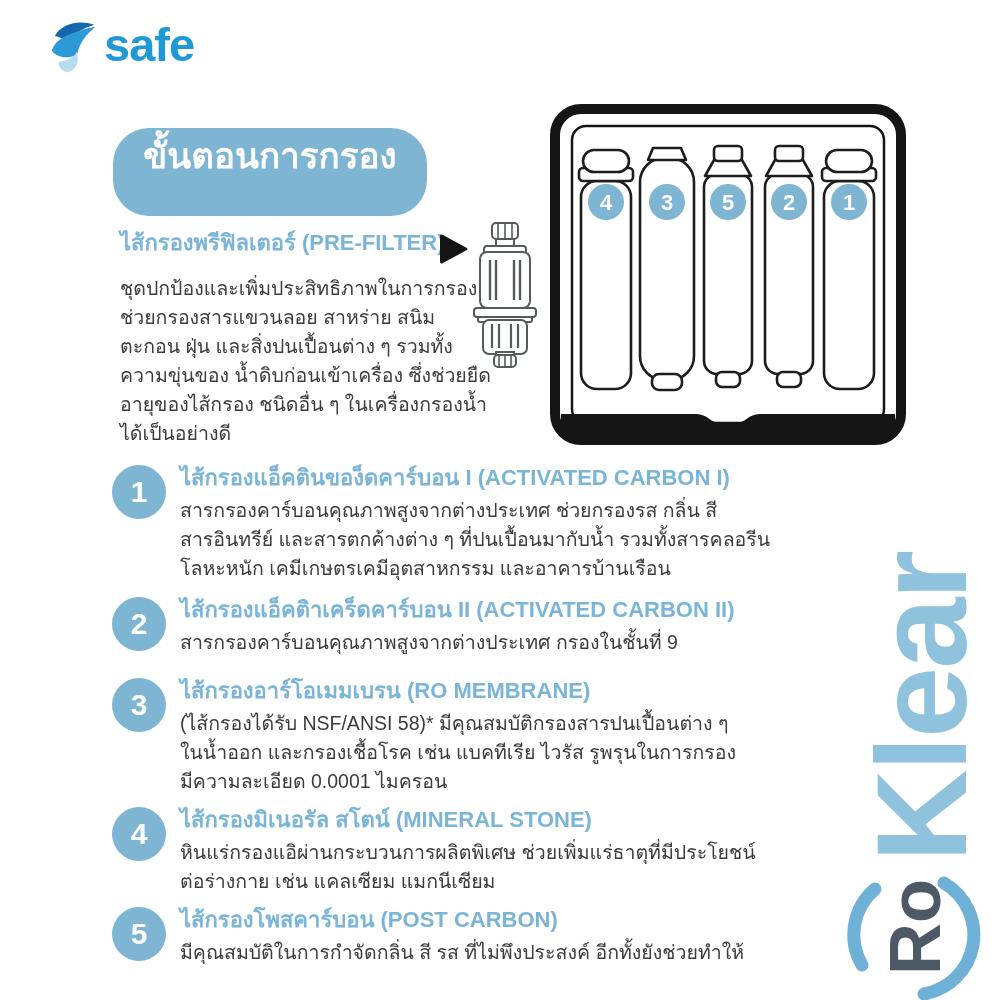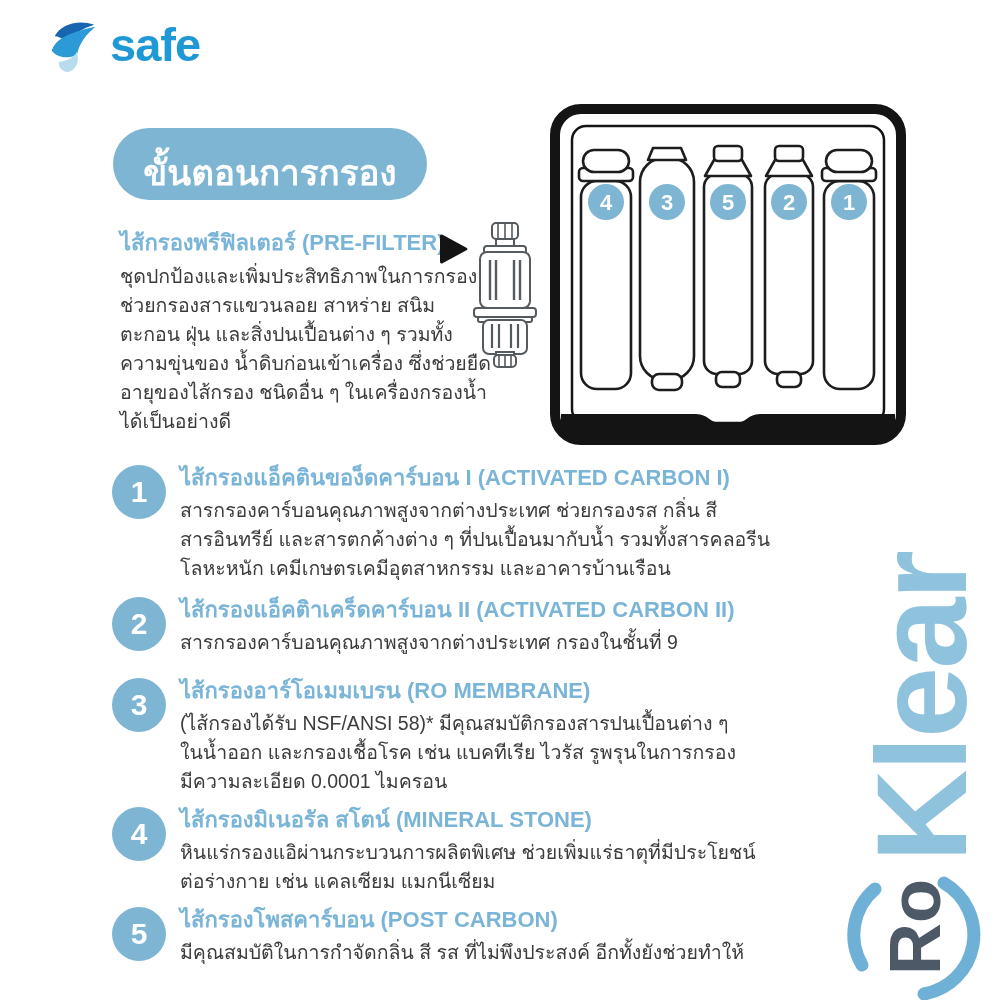--- a/index.html
+++ b/index.html
@@ -3,36 +3,36 @@
 <meta charset="utf-8">
 <style>
   html,body{margin:0;padding:0;}
   body{
     width:1000px;height:1000px;position:relative;background:#ffffff;overflow:hidden;
     font-family:"Liberation Sans","DejaVu Sans",sans-serif;
   }
   .abs{position:absolute;}
 
   
-  .logo{left:48px;top:16px;display:flex;align-items:center;gap:8px;}
+  .logo{left:48px;top:16px;display:flex;align-items:center;gap:2px;}
   .logo-text{font-size:47px;font-weight:bold;color:#1f98d6;letter-spacing:-1px;line-height:58px;}
 
   
   .header-pill{
-    left:113px;top:128px;width:314px;height:72px;background:#7db5d3;border-radius:36px;
-    display:flex;align-items:flex-end;justify-content:center;
+    left:113px;top:128px;width:314px;height:88px;background:#7db5d3;border-radius:36px;
+    display:flex;align-items:flex-start;justify-content:center;
   }
   .header-pill span{color:#ffffff;font-size:35px;font-weight:bold;}
 
   
   .prefilter{left:120px;top:228px;width:380px;}
   .section-title{color:#7ab5d8;font-size:22px;font-weight:bold;line-height:30px;}
   .body-line{color:#3c3c3c;font-size:19.5px;line-height:29px;white-space:nowrap;}
   .prefilter .body-line{white-space:normal;}
-  .prefilter-lines{margin-top:4px;}
+  .prefilter-lines{margin-top:16px;}
 
   .arrow-icon{left:438px;top:231px;}
   .prefilter-art{left:466px;top:220px;}
   .unit-art{left:548px;top:102px;}
 
   
   .step{position:absolute;left:112px;display:flex;gap:14px;}
   .step-circle{
     width:54px;height:54px;border-radius:50%;background:#7db5d3;flex:0 0 54px;
     display:flex;align-items:center;justify-content:center;

